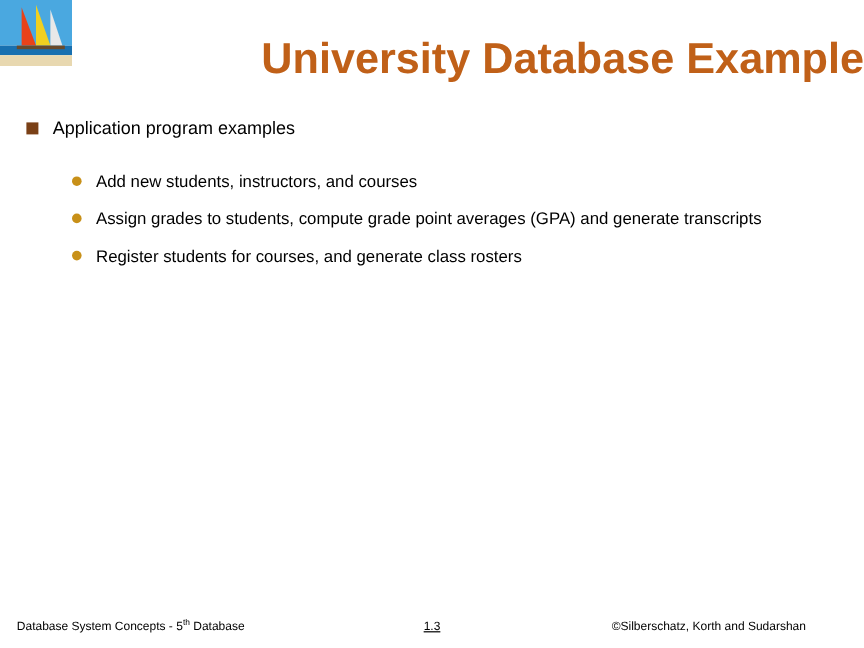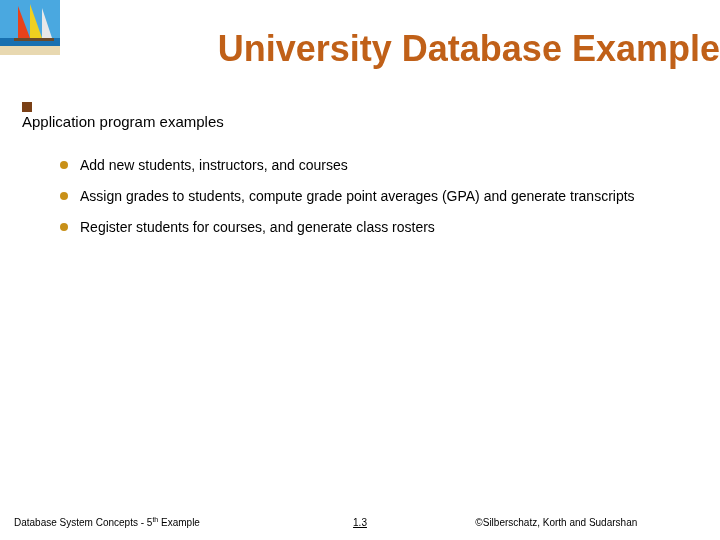--- a/index.html
+++ b/index.html
@@ -30,21 +30,20 @@
       padding-left: 22px;
       padding-right: 20px;
     }
     .level1 {
       display: flex;
       align-items: flex-start;
       margin-bottom: 10px;
       font-size: 15px;
       color: #000;
       line-height: 1.35;
-      flex-direction: column;
     }
     .level1 .bullet-sq {
       width: 10px;
       height: 10px;
       background: #7a4016;
       flex-shrink: 0;
       margin-top: 4px;
       margin-right: 12px;
     }
     .level2 {
@@ -79,21 +78,21 @@
       width: 100%;
       display: flex;
       justify-content: space-between;
       align-items: baseline;
       padding: 0 14px;
       font-size: 10px;
       color: #000;
     }
     .footer-left { flex: 1; text-align: left; }
     .footer-center { flex: 1; text-align: center; text-decoration: underline; }
-    .footer-right { flex: 1; text-align: left; }
+    .footer-right { flex: 1; text-align: center; }
     .sup { font-size: 7px; vertical-align: super; }
   </style>
 </head>
 <body>
 
 <div class="logo">
   <svg width="60" height="55" viewBox="0 0 60 55">
     <rect x="0" y="0" width="60" height="38" fill="#4aa8e0"></rect>
     <rect x="0" y="38" width="60" height="8" fill="#1870b0"></rect>
     <rect x="0" y="46" width="60" height="9" fill="#e8d8b0"></rect>
@@ -126,17 +125,17 @@
       <div class="bullet-dot"></div>
       <div class="level2-text">Register students for courses, and generate class rosters</div>
     </div>
   </div>
 
 
 </div>
 
 <div class="footer">
   <div class="footer-left">
-    <span>Database System Concepts - 5</span><span class="sup">th</span><span> Example</span>
+    <span>Database System Concepts - 5</span><span class="sup">th</span><span> Database</span>
   </div>
   <div class="footer-center">1.3</div>
   <div class="footer-right">©Silberschatz, Korth and Sudarshan</div>
 </div>
 
 </body></html>

